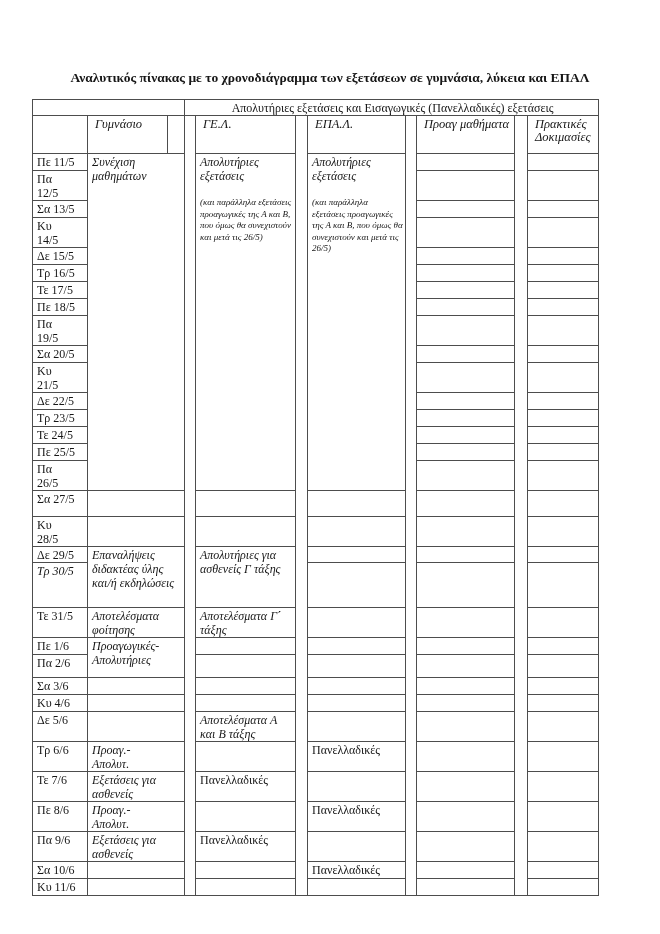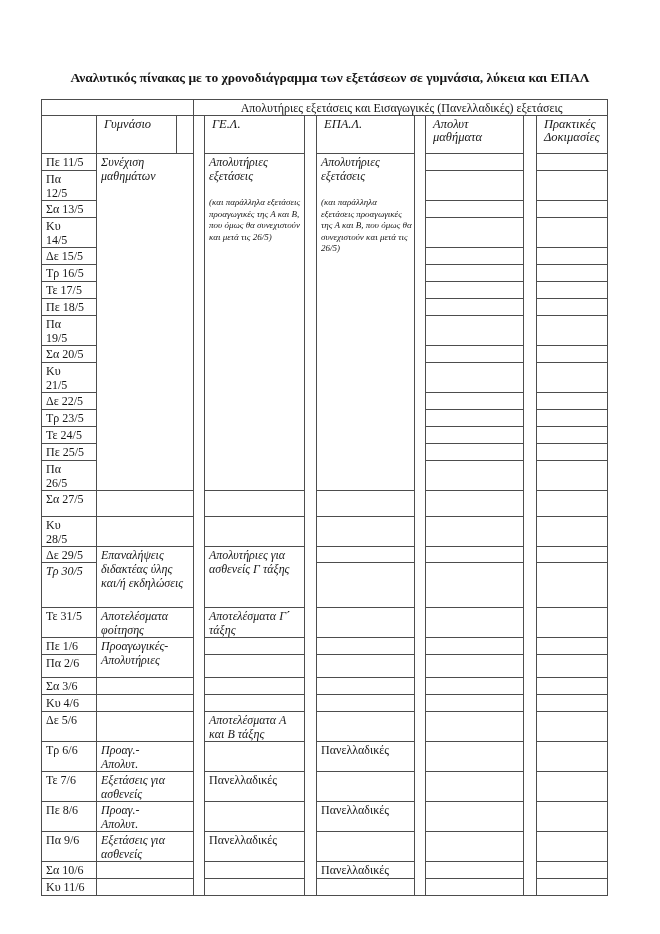--- a/index.html
+++ b/index.html
@@ -14,21 +14,21 @@
   .doc-title{
     position:absolute;
     top:70px;left:0;right:0;
     text-align:center;
     font-weight:bold;
     font-size:13.5px;
     line-height:16px;
   }
   table.schedule{
     position:absolute;
-    left:41px;top:99px;
+    left:32px;top:99px;
     width:566px;
     border-collapse:collapse;
     table-layout:fixed;
   }
   table.schedule td{
     border:1px solid #4d4d4d;
     vertical-align:top;
     font-size:12px;
     line-height:14px;
     padding:1px 2px 0 4px;
@@ -97,21 +97,21 @@
       <td class="span-head" colspan="8">Απολυτήριες εξετάσεις και Εισαγωγικές (Πανελλαδικές) εξετάσεις</td>
     </tr>
     <tr class="colhead">
       <td></td>
       <td class="gym-head">Γυμνάσιο</td>
       <td class="spacer" rowspan="33"></td>
       <td>ΓΕ.Λ.</td>
       <td class="spacer" rowspan="33"></td>
       <td>ΕΠΑ.Λ.</td>
       <td class="spacer" rowspan="33"></td>
-      <td>Απολυτ μαθήματα</td>
+      <td>Προαγ μαθήματα</td>
       <td class="spacer" rowspan="33"></td>
       <td>Πρακτικές Δοκιμασίες</td>
     </tr>
   <tr style="height: 17px;">
         <td class="date">Πε 11/5</td>
         <td class="content it deep" rowspan="16">
           <div>Συνέχιση μαθημάτων</div>
         </td>
         <td class="content it mid" rowspan="16">
           <div>Απολυτήριες εξετάσεις</div>

